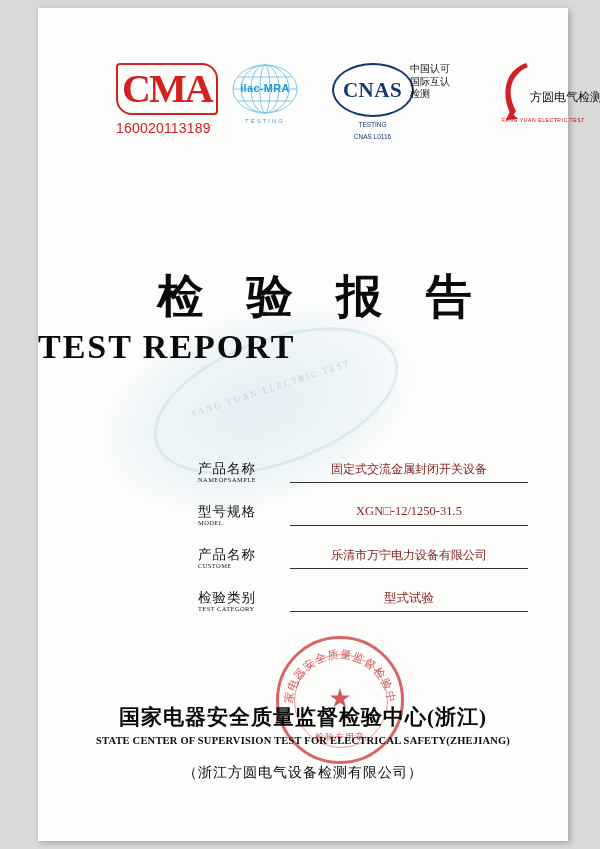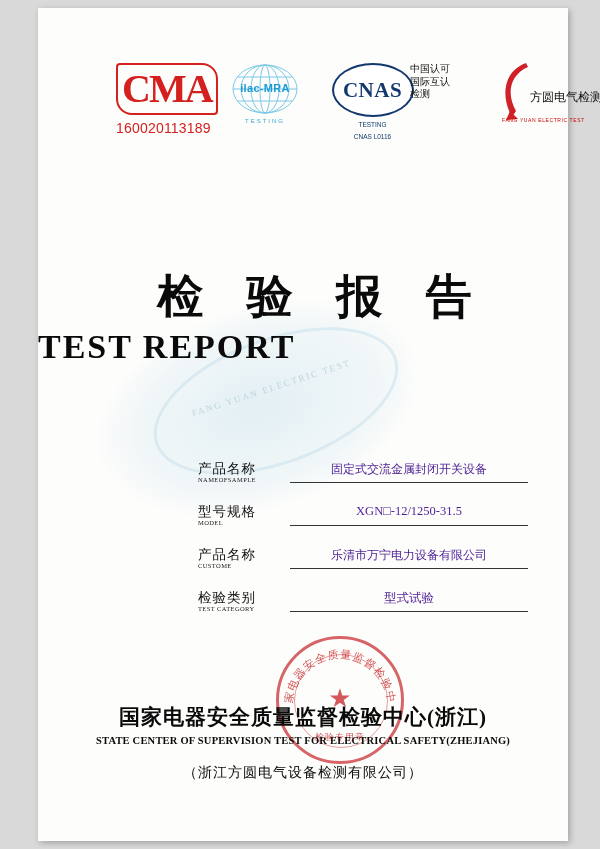--- a/index.html
+++ b/index.html
@@ -229,21 +229,21 @@
     font-family: "Liberation Serif", serif;
   }
   .f-value {
     position: absolute;
     left: 92px; top: 1px;
     width: 238px;
     border-bottom: 1px solid #333;
     height: 21px;
     text-align: center;
     font-size: 12.5px;
-    color: #4c1d95;
+    color: #7f1d1d;
     font-family: "Liberation Serif", serif;
     white-space: nowrap;
   }
   .f-value.small { font-size: 12px; }
 
   
   .seal {
     position: absolute;
     left: 238px;
     top: 628px;

